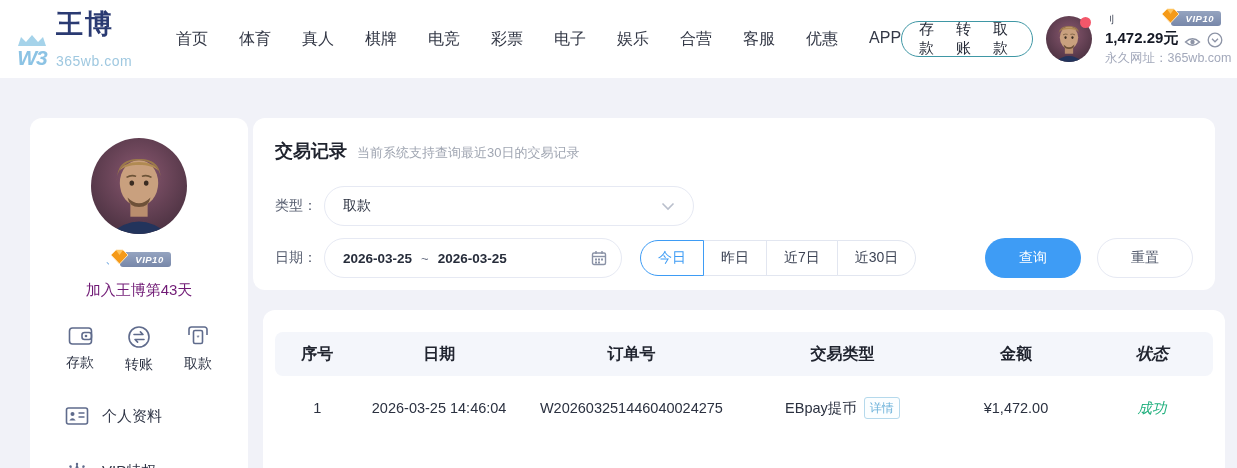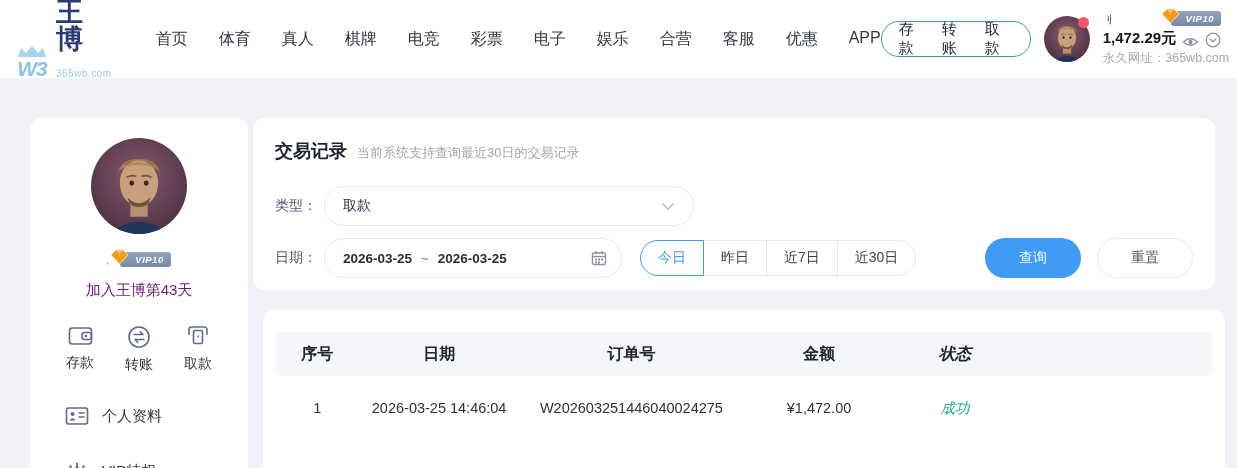--- a/index.html
+++ b/index.html
@@ -7,21 +7,21 @@
   body { font-family:"Liberation Sans","DejaVu Sans",sans-serif; }
   .page { position:relative; width:1237px; height:468px; overflow:hidden; background:#f1f2f8; }
 
   
   .topbar { position:absolute; top:0; left:0; width:100%; height:78px; background:#fff; display:flex; align-items:center; padding:0 14px 0 16px; }
   .logo { display:flex; align-items:flex-end; gap:8px; cursor:pointer; }
   .logo-mark { display:flex; flex-direction:column; align-items:center; line-height:1; }
   .logo-mark .w3 { font-style:italic; font-weight:900; font-size:21px; color:#8cc3e4; letter-spacing:-1px; }
   .logo-text { display:flex; flex-direction:column; line-height:1; }
   .logo-text .cn { font-size:27px; font-weight:900; color:#2a3a72; letter-spacing:2px; }
-  .logo-text .dom { font-size:10px; color:#9fc8e0; margin-top:16px; letter-spacing:.5px; }
+  .logo-text .dom { font-size:14px; color:#9fc8e0; margin-top:16px; letter-spacing:.5px; }
   .nav { display:flex; gap:31px; margin-left:44px; font-size:16px; color:#333846; }
   .nav span { cursor:pointer; white-space:nowrap; }
   .top-right { margin-left:auto; display:flex; align-items:center; gap:13px; }
   .pill-group { display:flex; align-items:center; gap:15px; height:36px; padding:0 17px; border:1px solid #3f97a5; border-radius:19px; font-size:15px; color:#262b38; }
   .pill-group span { cursor:pointer; }
   .avatar-wrap { position:relative; width:46px; height:46px; flex:none; }
   .avatar { width:100%; height:100%; border-radius:50%; overflow:hidden; display:block; }
   .avatar-dot { position:absolute; top:1px; right:1px; width:11px; height:11px; border-radius:50%; background:#f3576a; }
   .userinfo { display:flex; flex-direction:column; line-height:1.25; min-width:118px; }
   .ui-row1 { display:flex; align-items:flex-start; justify-content:space-between; height:17px; }
@@ -284,25 +284,30 @@
       <button class="btn-search">查询</button>
       <button class="btn-reset">重置</button>
     </div>
   </div>
 
   <div class="table-card">
     <div class="t-head">
       <div class="tc tc-1">序号</div>
       <div class="tc tc-2">日期</div>
       <div class="tc tc-3">订单号</div>
+      <div class="tc tc-4">交易类型</div>
       <div class="tc tc-5">金额</div>
       <div class="tc tc-6">状态</div>
     </div>
     <div class="t-row">
       <div class="tc tc-1">1</div>
       <div class="tc tc-2">2026-03-25 14:46:04</div>
       <div class="tc tc-3">W202603251446040024275</div>
+      <div class="tc tc-4 type-cell">
+        <span>EBpay提币</span>
+        <span class="detail-tag">详情</span>
+      </div>
       <div class="tc tc-5">¥1,472.00</div>
       <div class="tc tc-6 status-ok">成功</div>
     </div>
   </div>
 
 </div>
 
 </body></html>

